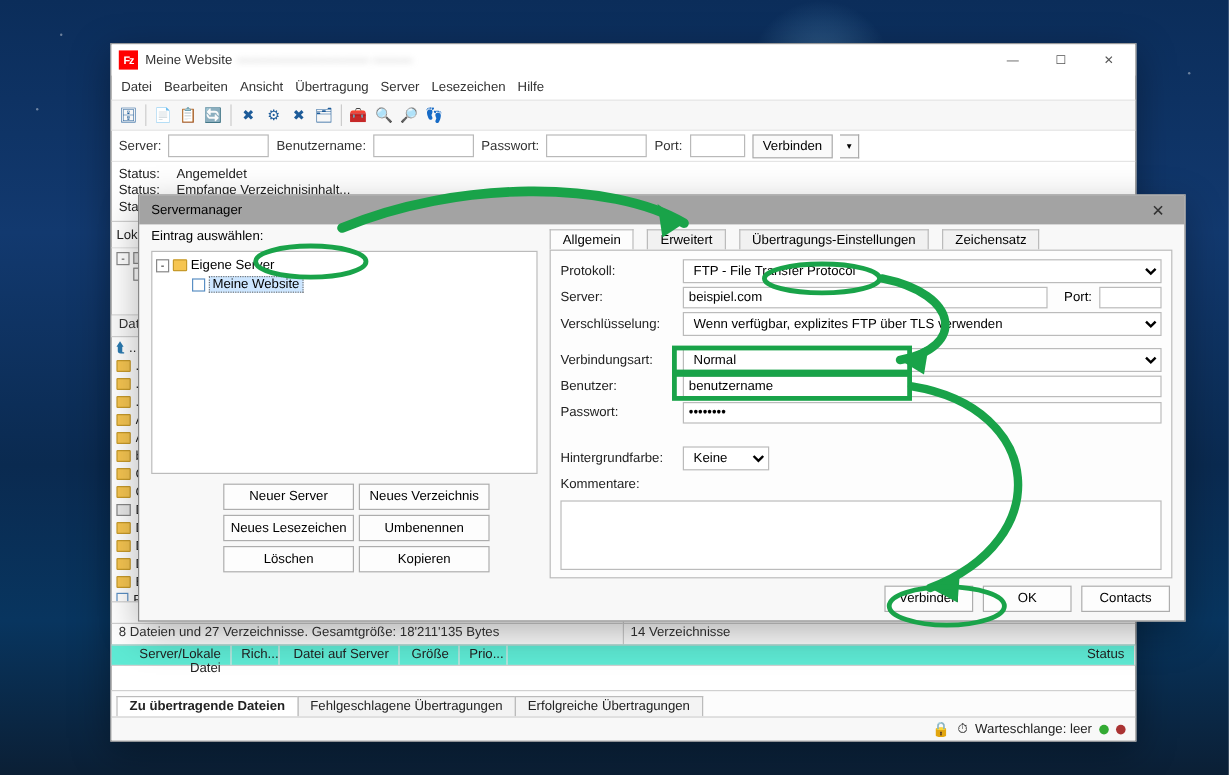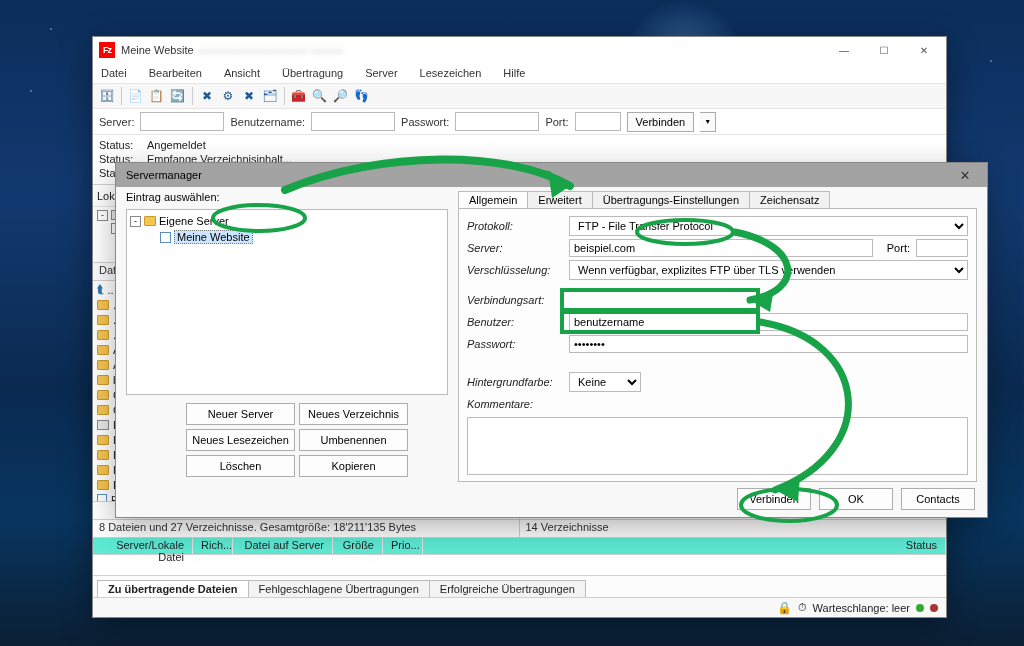--- a/index.html
+++ b/index.html
@@ -9,21 +9,21 @@
   .main-window { position:absolute; left:92px; top:36px; width:855px; height:582px; background:#fff; border:1px solid #888; box-shadow:0 8px 30px rgba(0,0,0,.35); display:flex; flex-direction:column; font-size:11px; color:#222; }
   
   .titlebar { height:26px; display:flex; align-items:center; padding:0 2px 0 6px; background:#fff; }
   .titlebar .logo { width:16px; height:16px; background:#f00; position:relative; display:inline-flex; align-items:center; justify-content:center; margin-right:6px;}
   .titlebar .logo::before{content:"Fz"; color:#fff; font-size:9px; font-weight:bold; letter-spacing:-1px;}
   .titlebar .title-text { font-size:11px; color:#333; }
   .titlebar .blurred { filter: blur(2.5px); color:#999; margin-left:4px; }
   .titlebar .win-controls { margin-left:auto; display:flex; }
   .titlebar .win-btn { width:40px; height:26px; display:flex; align-items:center; justify-content:center; color:#555; font-size:10px; }
   
-  .menubar { height:20px; display:flex; align-items:center; gap:22px; padding:0 8px; font-size:11px; color:#333; }
+  .menubar { height:20px; display:flex; align-items:center; gap:10px; padding:0 8px; font-size:11px; color:#333; }
   .menubar span{ cursor:default; }
   
   .toolbar { height:26px; border-top:1px solid #e5e5e5; border-bottom:1px solid #e5e5e5; display:flex; align-items:center; padding:0 4px; gap:1px; background:#f7f7f7; }
   .tb-btn { width:20px; height:20px; display:flex; align-items:center; justify-content:center; font-size:12px; border:1px solid transparent; color:#1d5b99; }
   .tb-sep { width:1px; height:18px; background:#ccc; margin:0 3px; }
   
   .quickbar { height:26px; display:flex; align-items:center; padding:2px 6px; gap:6px; border-bottom:1px solid #e5e5e5; font-size:11px; }
   .quickbar label { color:#333; }
   .quickbar input { border:1px solid #b9b9b9; height:19px; font-size:11px; padding:0 3px; }
   .quickbar .server-in{width:84px;} .quickbar .user-in{width:84px;} .quickbar .pass-in{width:84px;} .quickbar .port-in{width:46px;}
@@ -76,26 +76,26 @@
   .dlg-left{ width:322px; display:flex; flex-direction:column;}
   .dlg-left .sel-label{ height:18px;}
   .dlg-tree{ flex:1; background:#fff; border:1px solid #bbb; padding:3px; overflow:hidden;}
   .dlg-tree .trow{ display:flex; align-items:center; gap:3px; height:16px;}
   .dlg-tree .trow.ind1{ padding-left:16px;}
   .dlg-tree .trow.sel .tlabel{ background:#cde6ff; border:1px dotted #777; padding:0 2px;}
   .server-ico{ width:11px; height:11px; background:#fff; border:1px solid #5a8fc4; display:inline-block;}
   .dlg-btn-grid{ display:grid; grid-template-columns:1fr 1fr; gap:4px; margin-top:8px; padding:0 40px 0 60px;}
   .dlg-btn-grid button{ height:22px; border:1px solid #adadad; background:#fdfdfd; font-size:11px;}
   .dlg-right{ flex:1; display:flex; flex-direction:column;}
-  .dlg-tabs{ height:22px; display:flex; align-items:flex-end; gap:0;}
+  .dlg-tabs{ height:22px; display:flex; align-items:flex-end; gap:12px;}
   .dlg-tabs .dtab{ border:1px solid #bbb; padding:2px 10px; font-size:11px; background:#f1f1f1; margin-right:-1px; border-bottom:none;}
   .dlg-tabs .dtab.active{ background:#fdfdfd;}
   .dlg-form{ flex:1; border:1px solid #bbb; background:#fdfdfd; padding:6px 8px; font-size:11px;}
   .f-row{ display:flex; align-items:center; height:22px; gap:6px;}
-  .f-row .flabel{ width:96px; color:#222;font-style:italic;}
+  .f-row .flabel{ width:96px; color:#222;}
   .f-row .finput{ flex:1; height:18px; border:1px solid #bbb; padding:0 4px; font-size:11px;}
   .f-row .fsel{ flex:1; height:20px; border:1px solid #bbb; padding:0 4px; font-size:11px; background:#fff;}
   .f-row .port-lbl{ margin-left:8px;} .f-row .port-in{ width:52px; height:18px; border:1px solid #bbb;}
   .f-sep{ height:8px;}
   .comment-box{ height:58px; border:1px solid #bbb; background:#fff; margin-top:2px;}
   .dlg-footer{ height:36px; display:flex; align-items:center; justify-content:flex-end; gap:8px; padding:0 12px;}
   .dlg-footer button{ min-width:74px; height:22px; border:1px solid #adadad; background:#fdfdfd; font-size:11px;}
   
   .anno{ position:absolute; left:0; top:0; width:1024px; height:646px; pointer-events:none;}
 </style>
@@ -350,20 +350,21 @@
           <span class="port-lbl">Port:</span>
           <input class="port-in" style="">
         </div>
         <div class="f-row">
           <span class="flabel">Verschlüsselung:</span>
           <select class="fsel"><option>Wenn verfügbar, explizites FTP über TLS verwenden</option></select>
         </div>
         <div class="f-sep"></div>
         <div class="f-row">
           <span class="flabel">Verbindungsart:</span>
+          <select class="fsel"><option>Normal</option></select>
         </div>
         <div class="f-row">
           <span class="flabel">Benutzer:</span>
           <input class="finput" value="benutzername" style="">
         </div>
         <div class="f-row">
           <span class="flabel">Passwort:</span>
           <input class="finput" value="••••••••" style="">
         </div>
         <div class="f-sep"></div>

